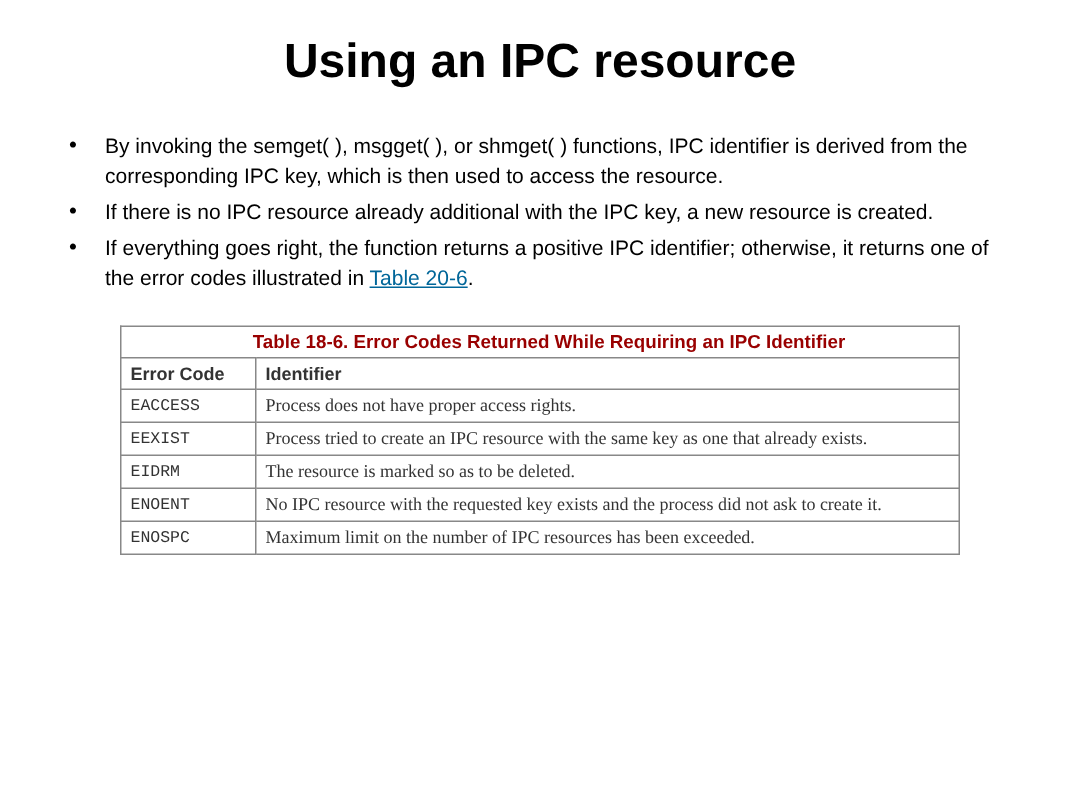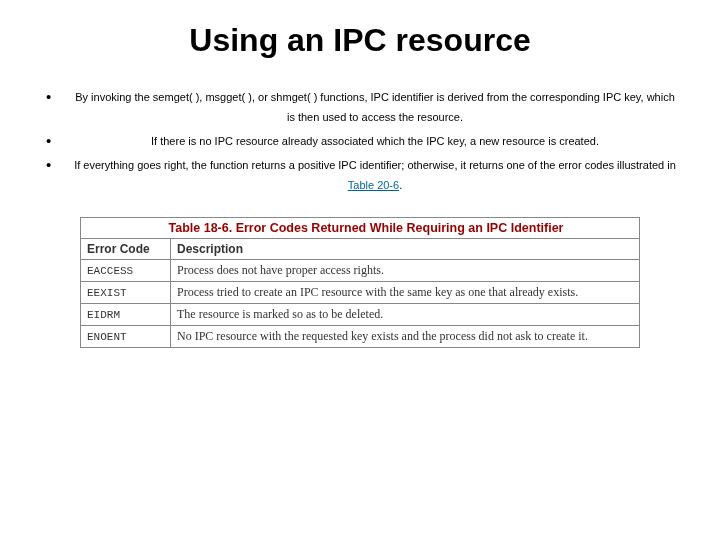--- a/index.html
+++ b/index.html
@@ -29,24 +29,23 @@
   }
   .bullet-mark {
     font-size: 15px;
     line-height: 20px;
     width: 30px;
     flex: 0 0 30px;
     text-align: left;
     padding-left: 6px;
   }
   .bullet-text {
-    font-size: 11px;
+    font-size: 14px;
     line-height: 20px;
     flex: 1;
-    text-align: center;
   }
   .link {
     color: #006699;
     text-decoration: underline;
   }
   .table-wrap {
     margin: 22px auto 0 auto;
     width: 560px;
   }
   .table-caption {
@@ -97,49 +96,53 @@
 
 <h1 class="title">Using an IPC resource</h1>
 
 <div class="bullets">
   <div class="bullet-row">
     <div class="bullet-mark">•</div>
     <div class="bullet-text">By invoking the semget( ), msgget( ), or shmget( ) functions, IPC identifier is derived from the corresponding IPC key, which is then used to access the resource.</div>
   </div>
   <div class="bullet-row">
     <div class="bullet-mark">•</div>
-    <div class="bullet-text">If there is no IPC resource already associated which the IPC key, a new resource is created.</div>
+    <div class="bullet-text">If there is no IPC resource already additional with the IPC key, a new resource is created.</div>
   </div>
   <div class="bullet-row">
     <div class="bullet-mark">•</div>
     <div class="bullet-text"><span> If everything goes right, the function returns a positive IPC identifier; otherwise, it returns one of the error codes illustrated in </span><span class="link">Table 20-6</span><span>.</span></div>
   </div>
 </div>
 
 <div class="table-wrap">
   <div class="table-caption">Table 18-6. Error Codes Returned While Requiring an IPC Identifier</div>
   <table>
     <thead>
       <tr>
         <th>Error Code</th>
-        <th>Description</th>
+        <th>Identifier</th>
       </tr>
     </thead>
     <tbody>
       <tr>
         <td>EACCESS</td>
         <td>Process does not have proper access rights.</td>
       </tr>
       <tr>
         <td>EEXIST</td>
         <td>Process tried to create an IPC resource with the same key as one that already exists.</td>
       </tr>
       <tr>
         <td>EIDRM</td>
         <td>The resource is marked so as to be deleted.</td>
       </tr>
       <tr>
         <td>ENOENT</td>
         <td>No IPC resource with the requested key exists and the process did not ask to create it.</td>
       </tr>
+      <tr>
+        <td>ENOSPC</td>
+        <td>Maximum limit on the number of IPC resources has been exceeded.</td>
+      </tr>
     </tbody>
   </table>
 </div>
 
 </body></html>

